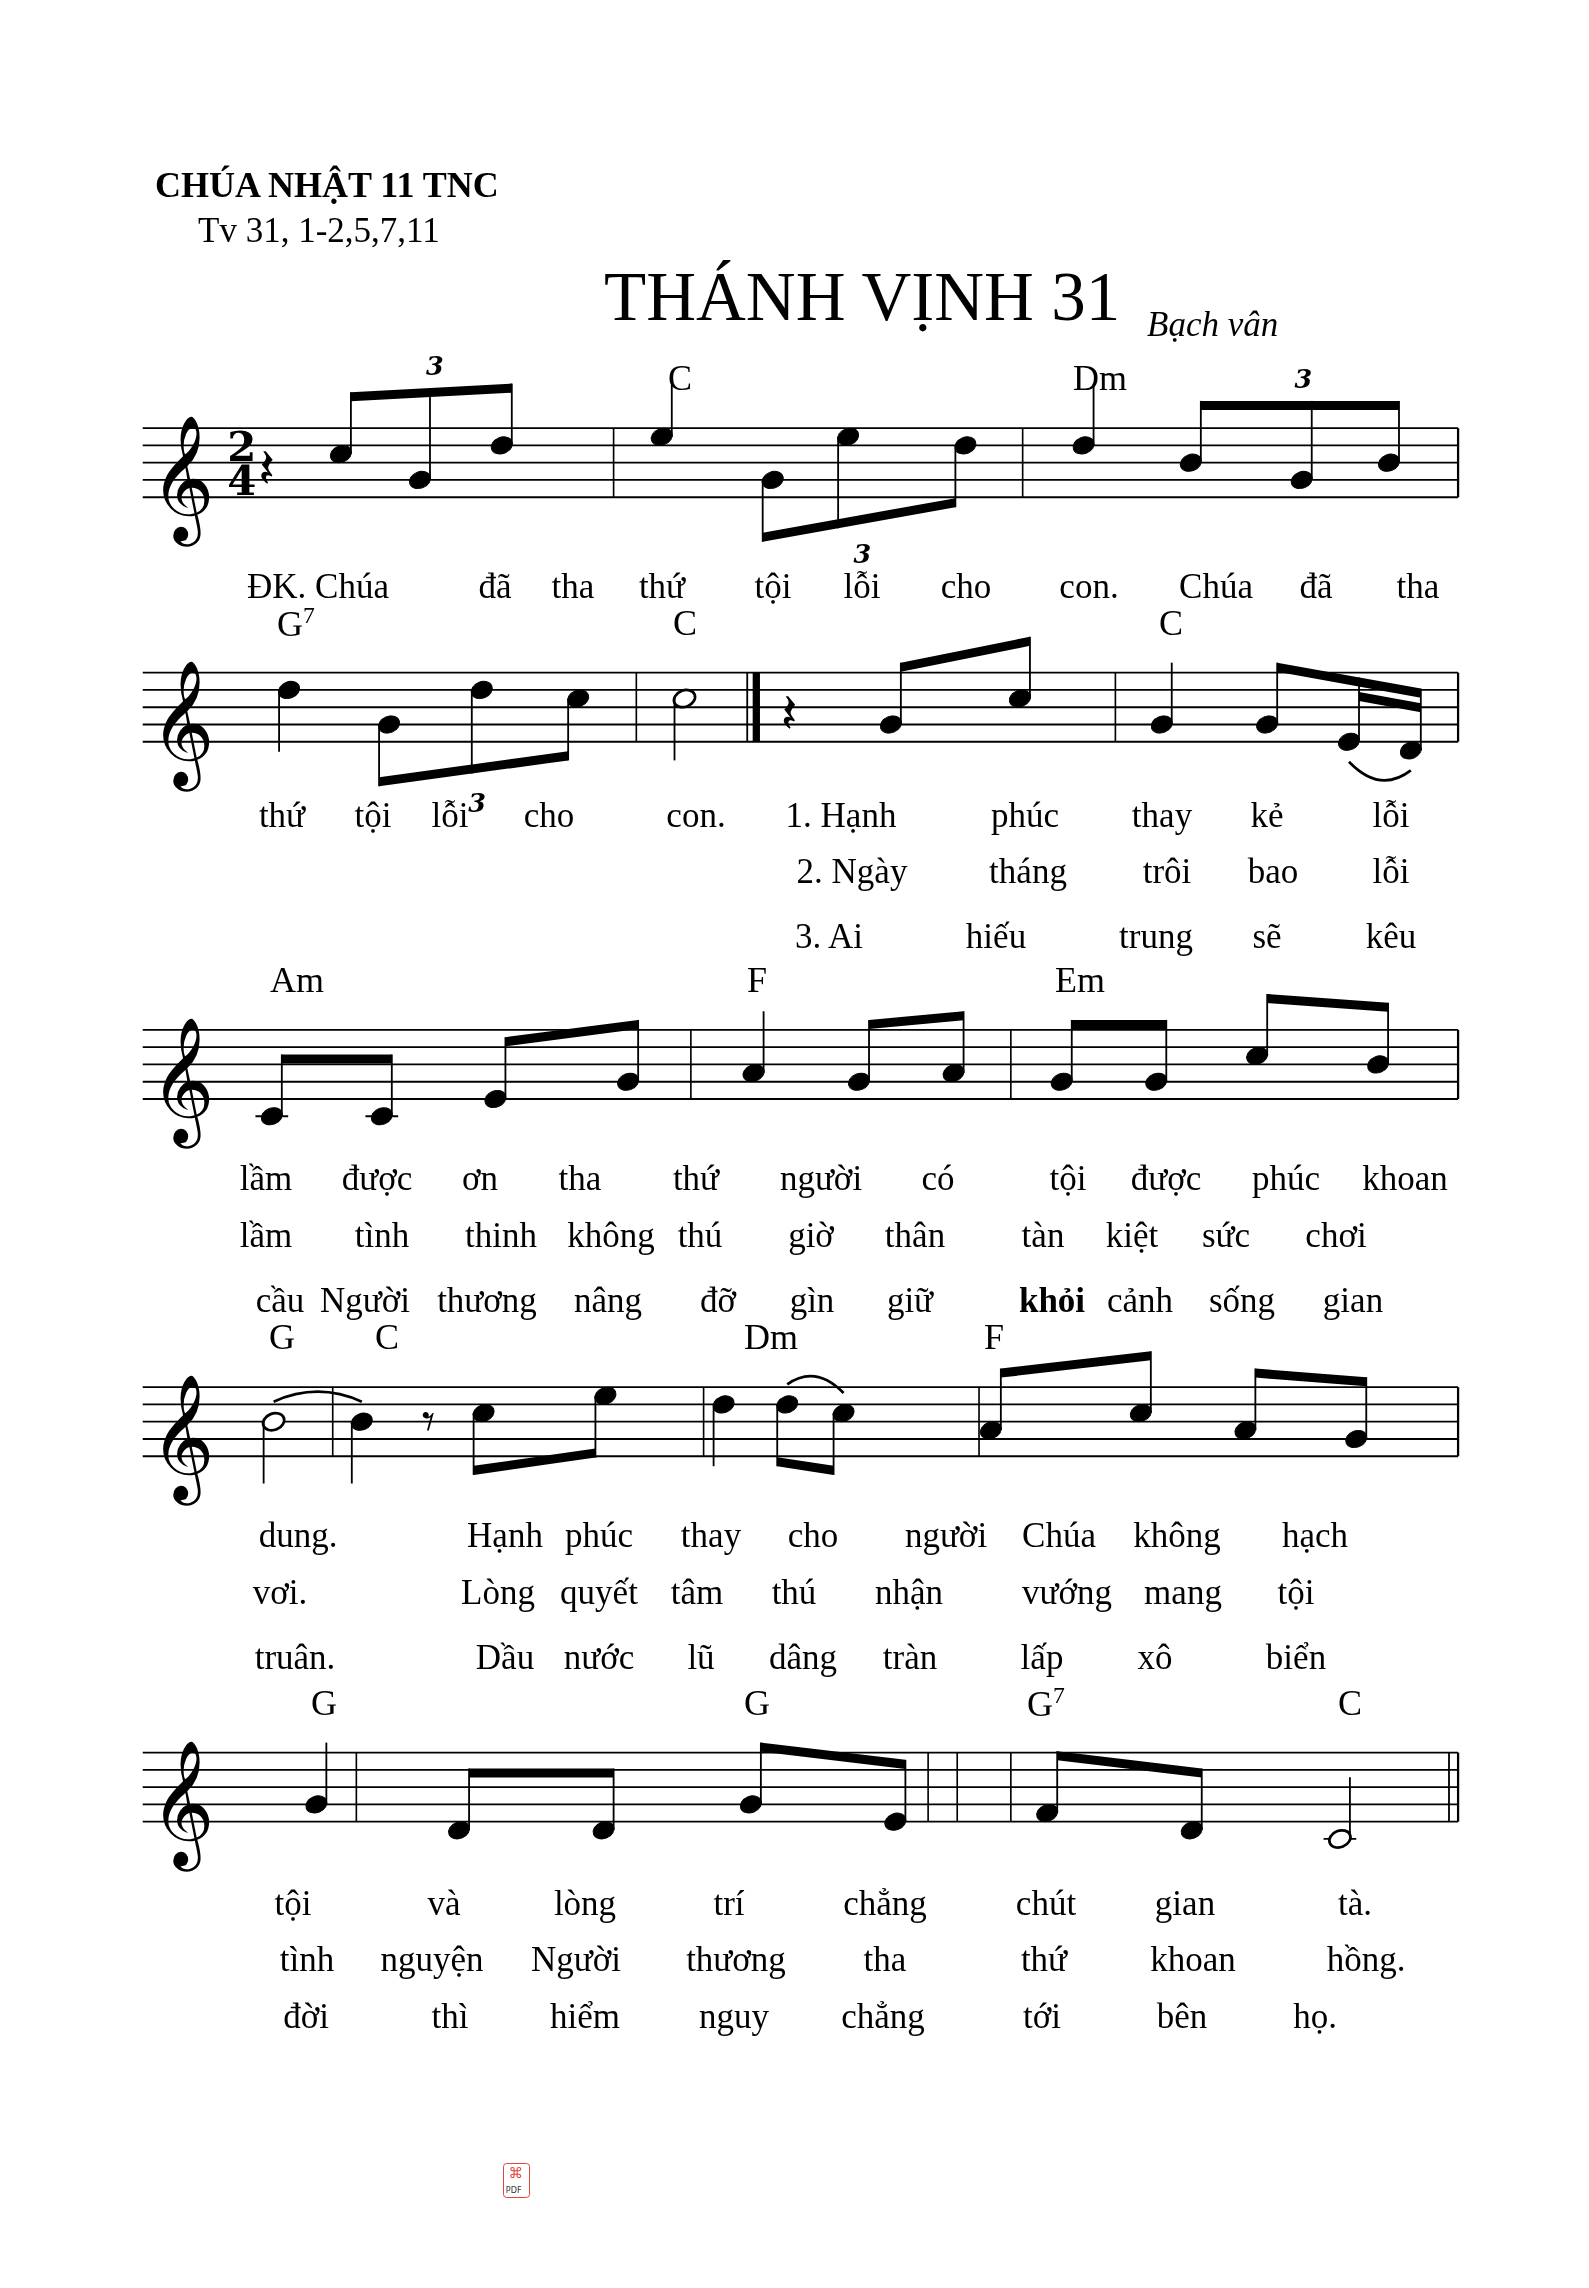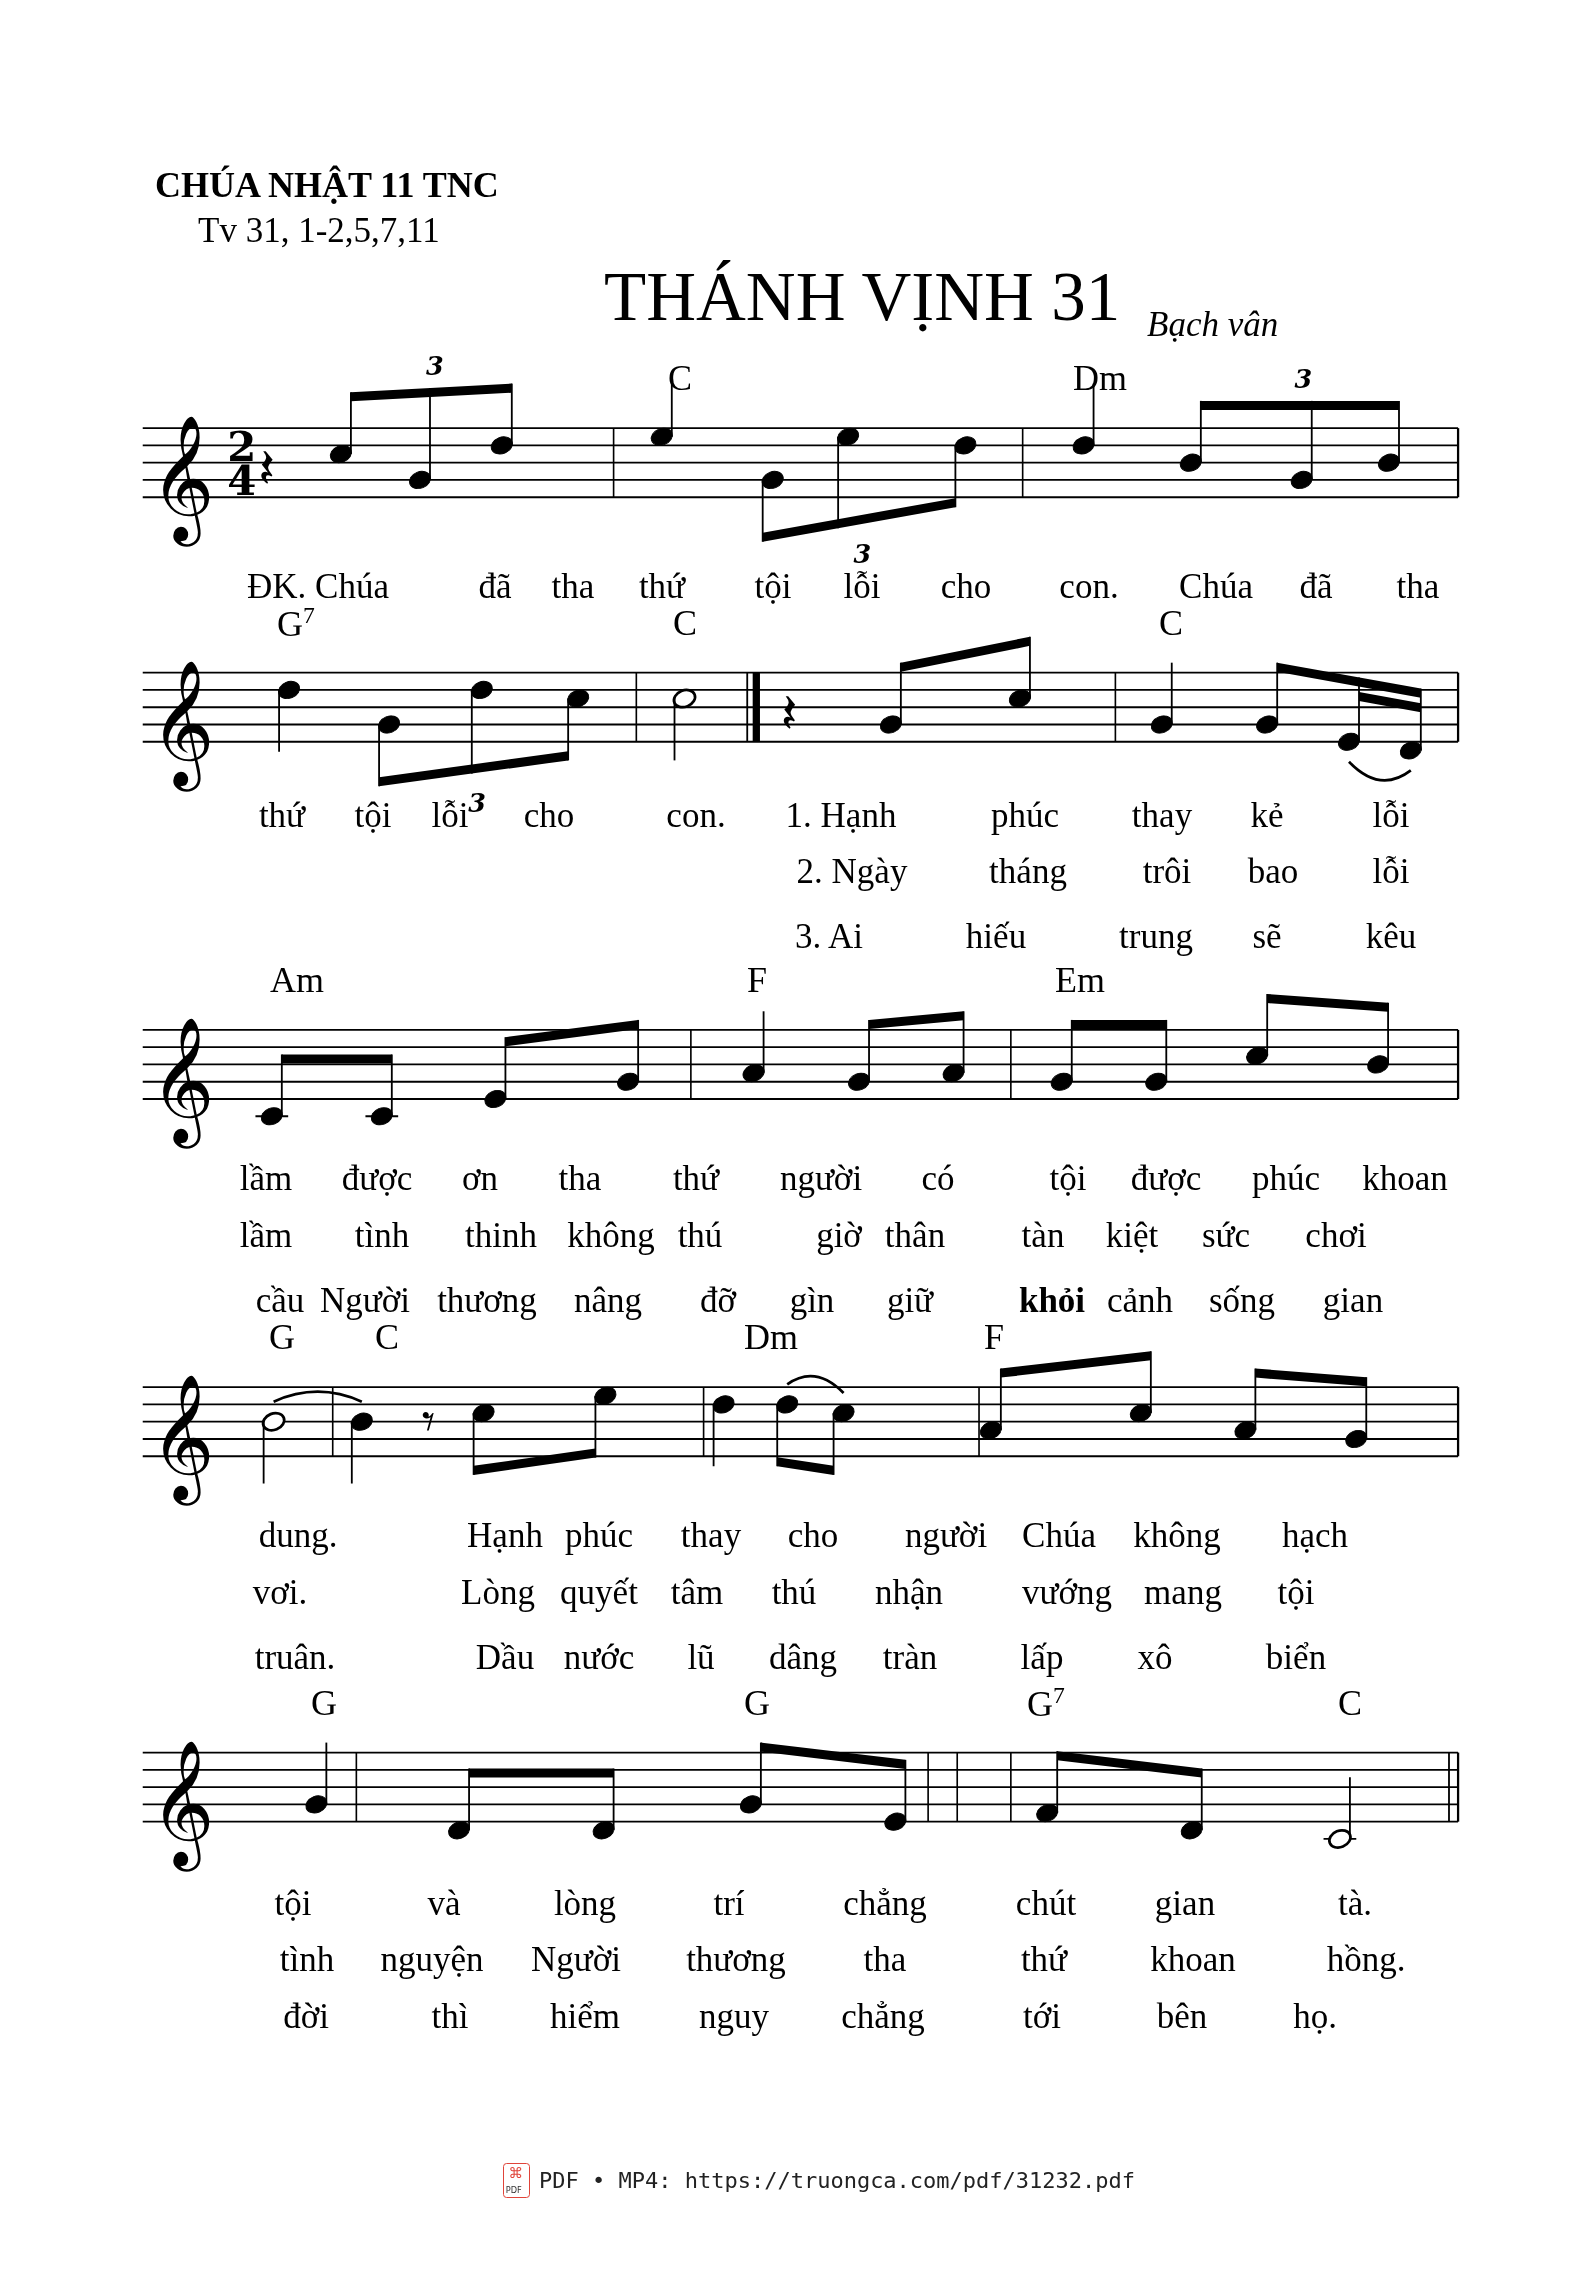--- a/index.html
+++ b/index.html
@@ -290,21 +290,21 @@
       <span style="left: 1166px;">được</span>
       <span style="left: 1286px;">phúc</span>
       <span style="left: 1405px;">khoan</span>
     </div>
     <div class="lyric-line" style="top: 1216px; left: 0px; width: 1589px;">
       <span style="left: 266px;">lầm</span>
       <span style="left: 382px;">tình</span>
       <span style="left: 501px;">thinh</span>
       <span style="left: 611px;">không</span>
       <span style="left: 700px;">thú</span>
-      <span style="left: 811px; margin-left: 28px;">giờ</span>
+      <span style="left: 811px;">giờ</span>
       <span style="left: 915px;">thân</span>
       <span style="left: 1043px;">tàn</span>
       <span style="left: 1132px;">kiệt</span>
       <span style="left: 1226px;">sức</span>
       <span style="left: 1336px;">chơi</span>
     </div>
     <div class="lyric-line" style="top: 1281px; left: 0px; width: 1589px;">
       <span style="left: 280px;">cầu</span>
       <span style="left: 365px;">Người</span>
       <span style="left: 487px;">thương</span>
@@ -388,15 +388,14 @@
       <span style="left: 1182px;">bên</span>
       <span style="left: 1291px; margin-left: 24px;">họ.</span>
     </div>
   </div>
 
 <div id="footer">
   <div class="pdf-icon">
     <span class="glyph">⌘</span>
     <span class="tag">PDF</span>
   </div>
-  <span class="text">PDF • MP4: https://truongca.com/pdf/31232.pdf</span>
 </div>
 
 
 </body></html>

